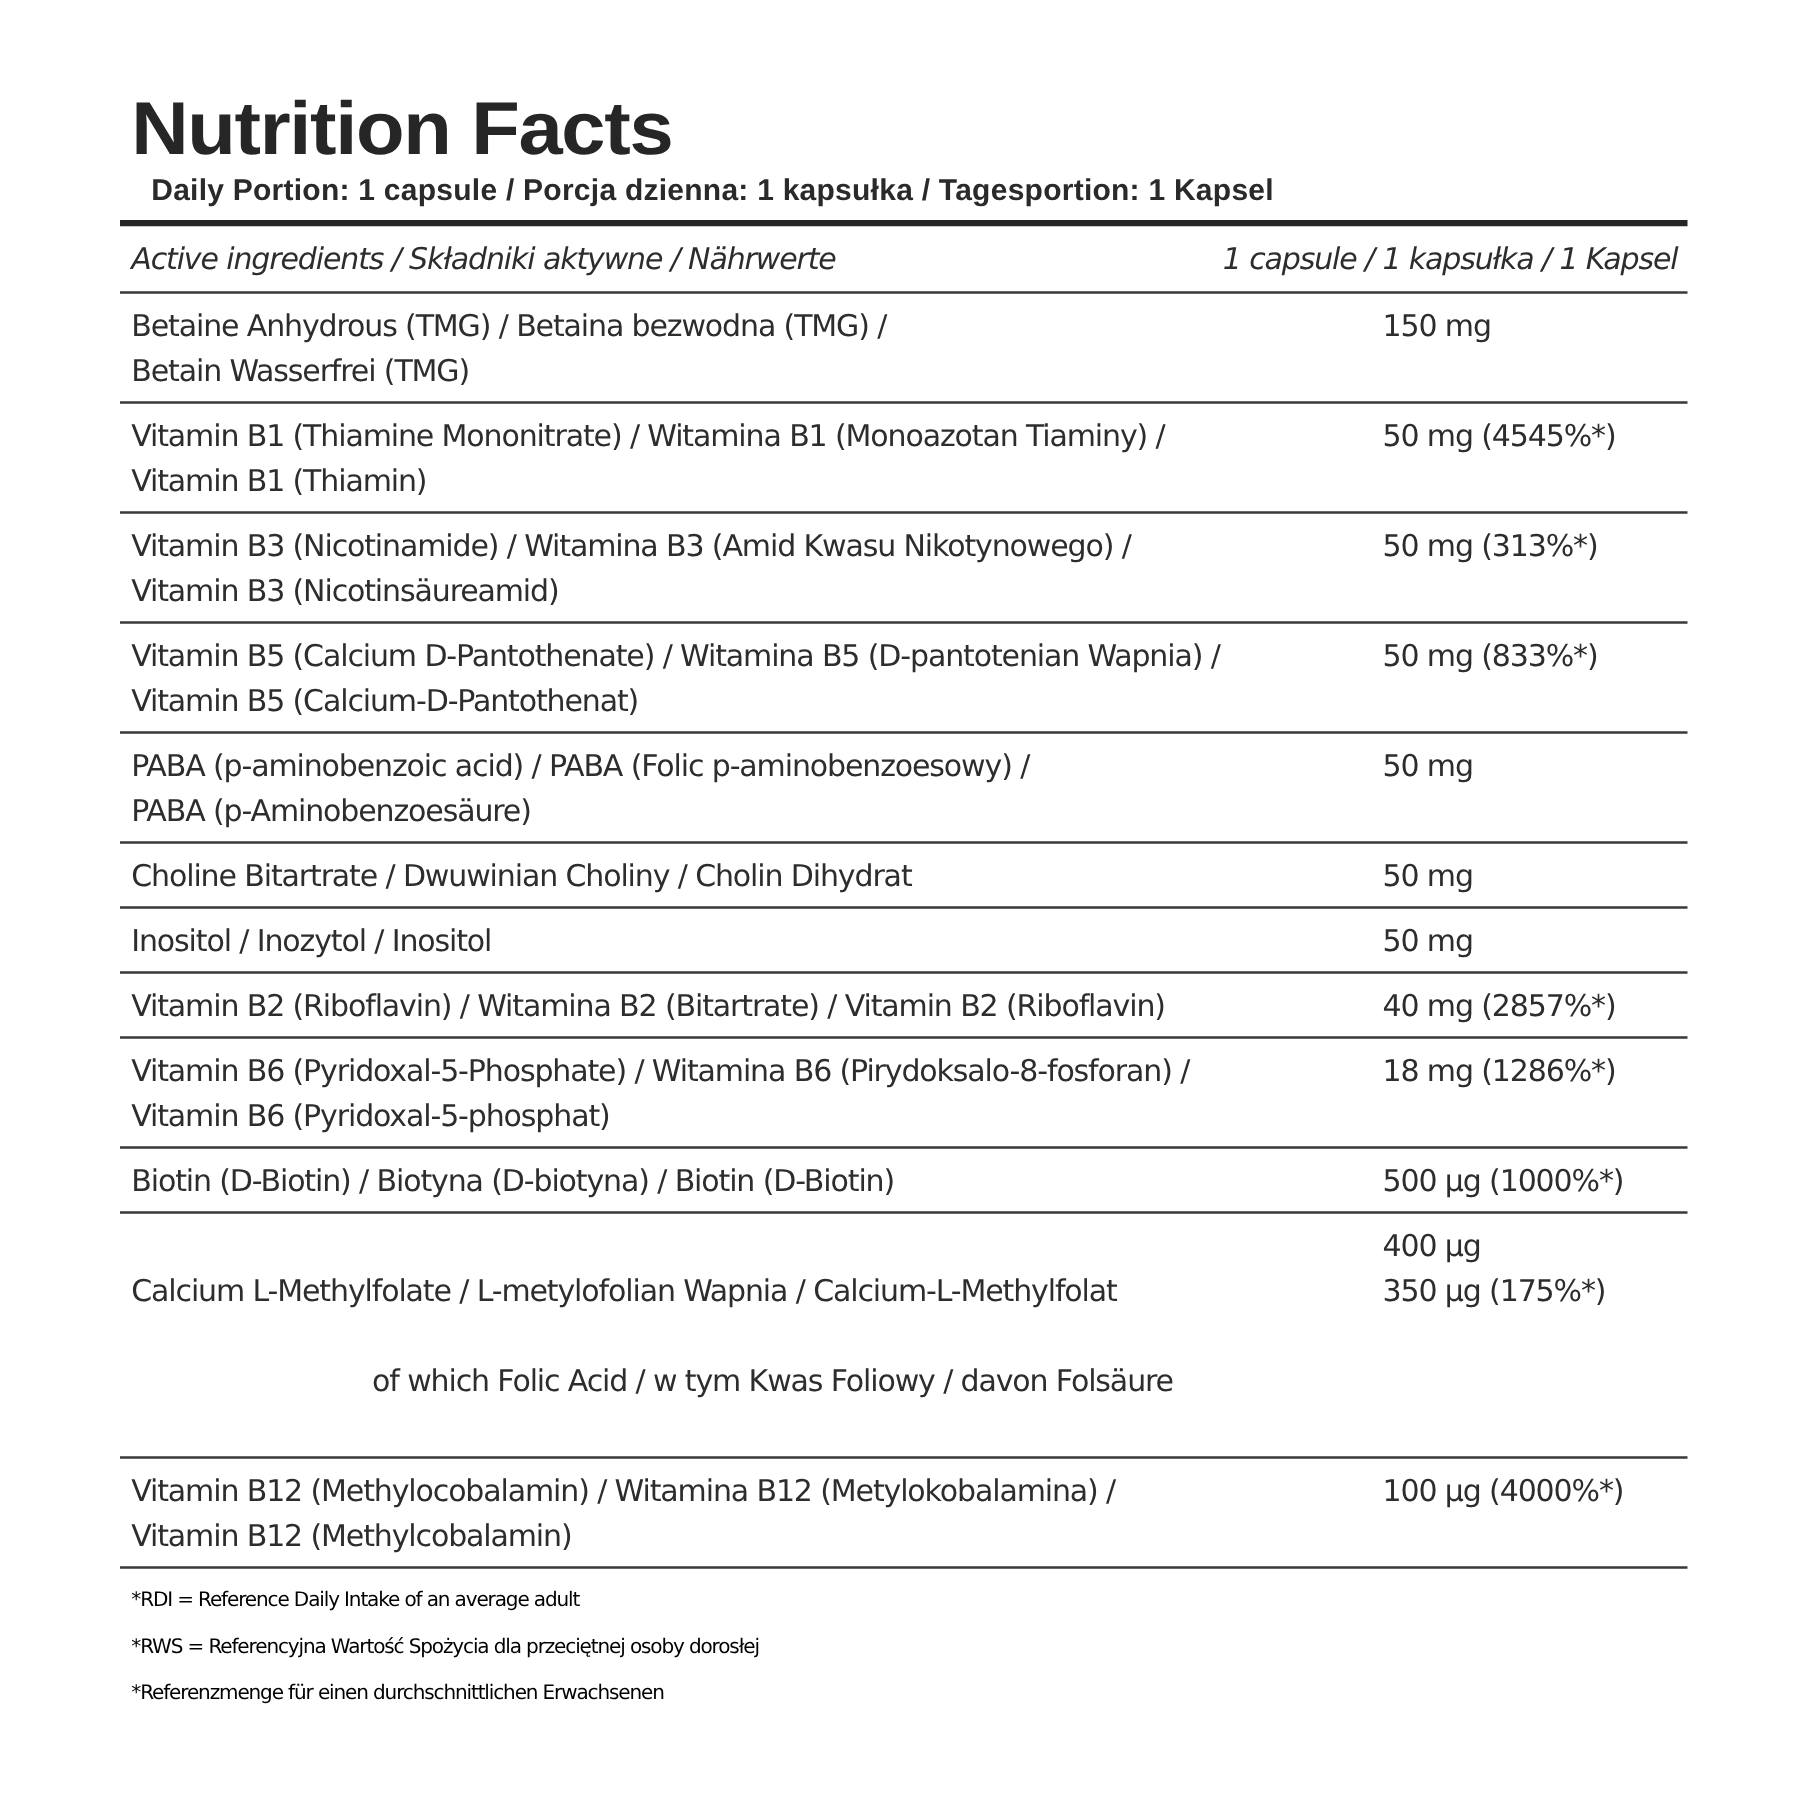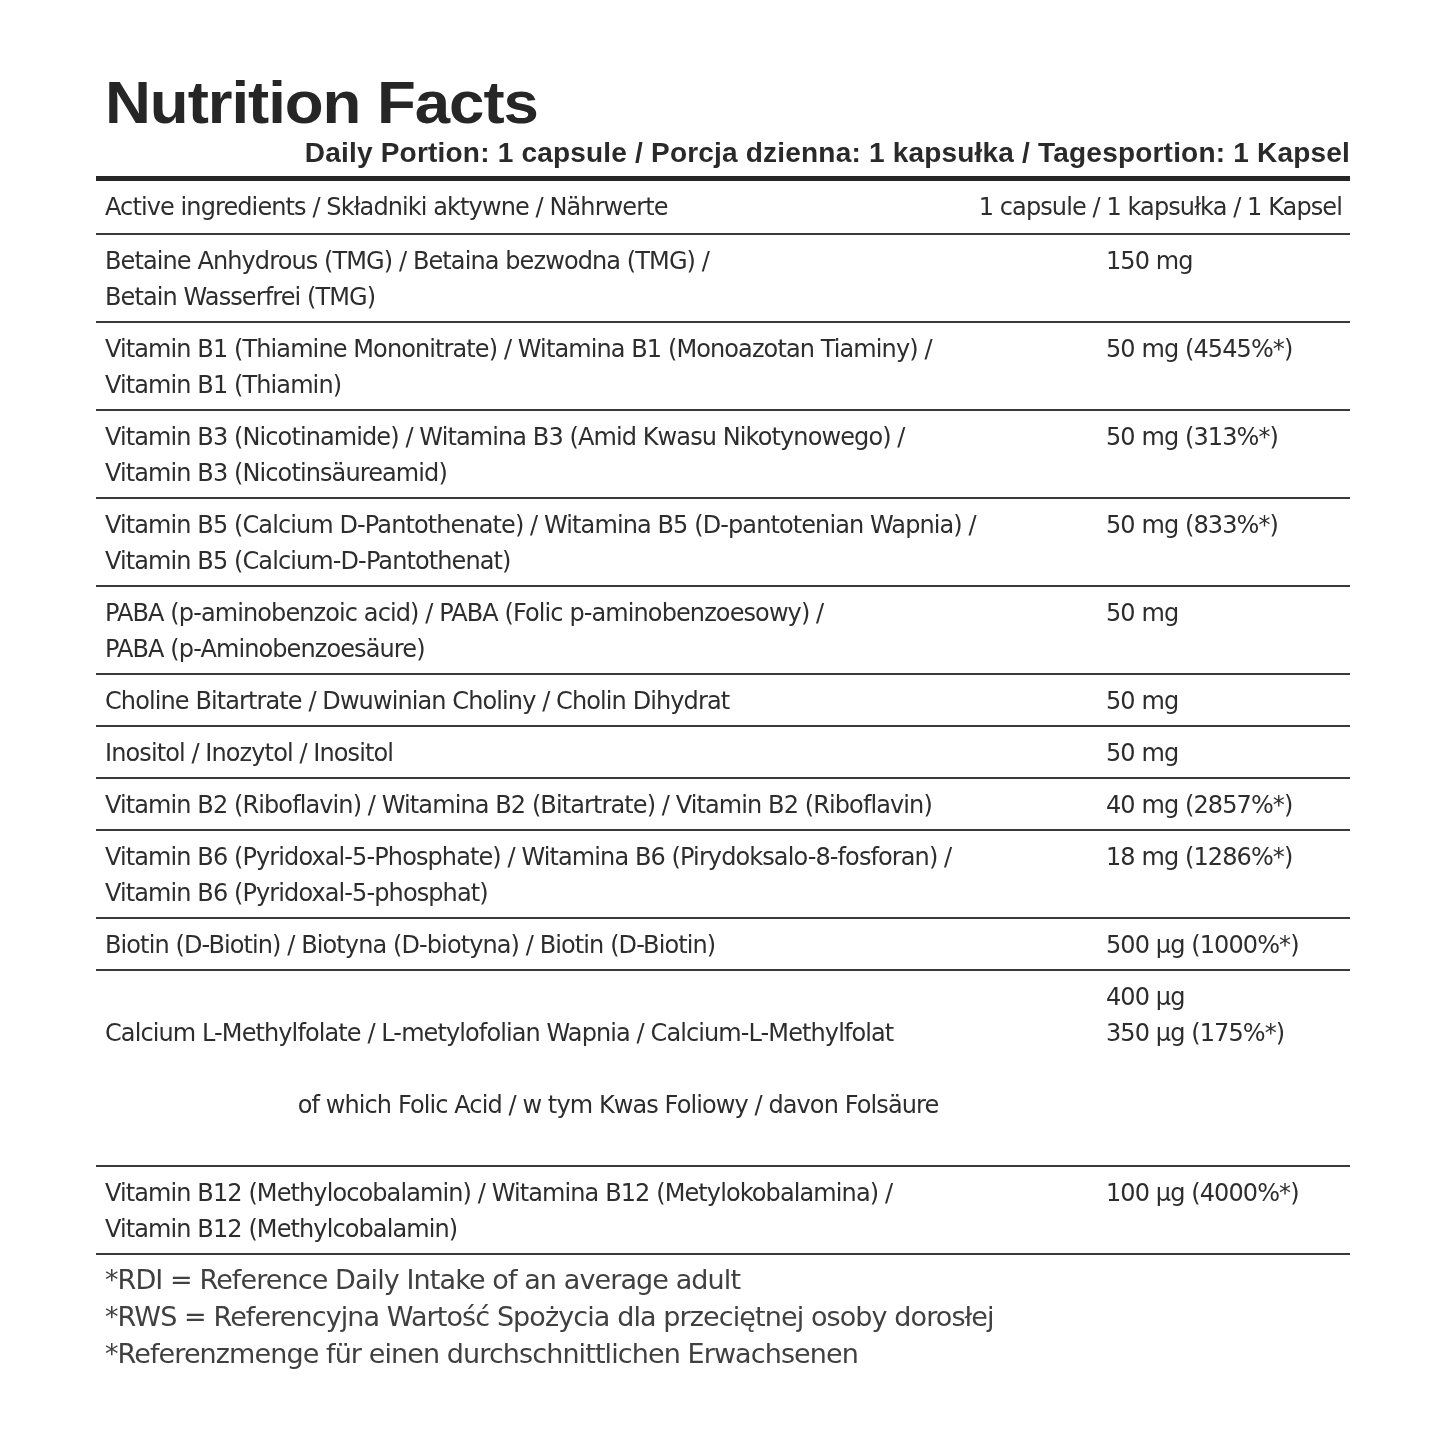--- a/index.html
+++ b/index.html
@@ -1,27 +1,27 @@
 <!DOCTYPE html>
 <html><head>
   <meta charset="utf-8">
   <style>
     html, body { margin: 0; padding: 0; background: #ffffff; }
     body { width: 1445px; height: 1445px; position: relative; overflow: hidden; color: #2a2a2a; }
     .panel { position: absolute; left: 96px; top: 70px; width: 1254px; }
     .title { font-family: "Liberation Sans", sans-serif; font-weight: 700; font-size: 60px; line-height: 66px; letter-spacing: -1px; color: #262626; margin: 0 0 0 9px; transform: scaleX(1.06); transform-origin: left; }
-    .subtitle { font-family: "Liberation Sans", sans-serif; font-weight: 700; font-size: 28px; line-height: 34px; color: #2a2a2a; margin: 0 0 6px 5px; letter-spacing: 0.2px; white-space: nowrap; text-align: right; }
+    .subtitle { font-family: "Liberation Sans", sans-serif; font-weight: 700; font-size: 24px; line-height: 34px; color: #2a2a2a; margin: 0 0 6px 25px; letter-spacing: 0.2px; white-space: nowrap; }
     .rule-thick { height: 5px; background: #262626; }
     .row { display: flex; justify-content: space-between; border-bottom: 2px solid #3a3a3a; padding: 8px 8px 6px 9px; font-family: "DejaVu Sans", sans-serif; font-size: 24px; line-height: 36px; color: #2d2d2d; letter-spacing: -0.9px; transform-origin: left; }
-    .row.header { padding-top: 8px; padding-bottom: 8px; }
+    .row.header { padding-top: 8px; padding-bottom: 8px; font-style: italic; }
     .name { flex: 1 1 auto; white-space: pre-line; }
     .amount { width: 236px; flex: 0 0 236px; white-space: pre-line; text-align: left; }
     .amount.right { text-align: right; width: auto; flex: 0 0 auto; }
     .indent { padding-left: 25px; text-align: center; }
-    .footnotes { padding: 6px 0 0 9px; font-family: "DejaVu Sans", sans-serif; font-size: 27px; line-height: 37px; color: #404040; letter-spacing: -0.9px; }
+    .footnotes { padding: 6px 0 0 9px; font-family: "DejaVu Sans", sans-serif; font-size: 16px; line-height: 37px; color: #000000; letter-spacing: -0.9px; }
     .footnotes div { white-space: nowrap; }
   </style>
 </head>
 <body>
 
 <div class="panel">
   <div class="title">Nutrition Facts</div>
   <div class="subtitle">Daily Portion: 1 capsule / Porcja dzienna: 1 kapsułka / Tagesportion: 1 Kapsel</div>
   <div class="rule-thick"></div>
 

